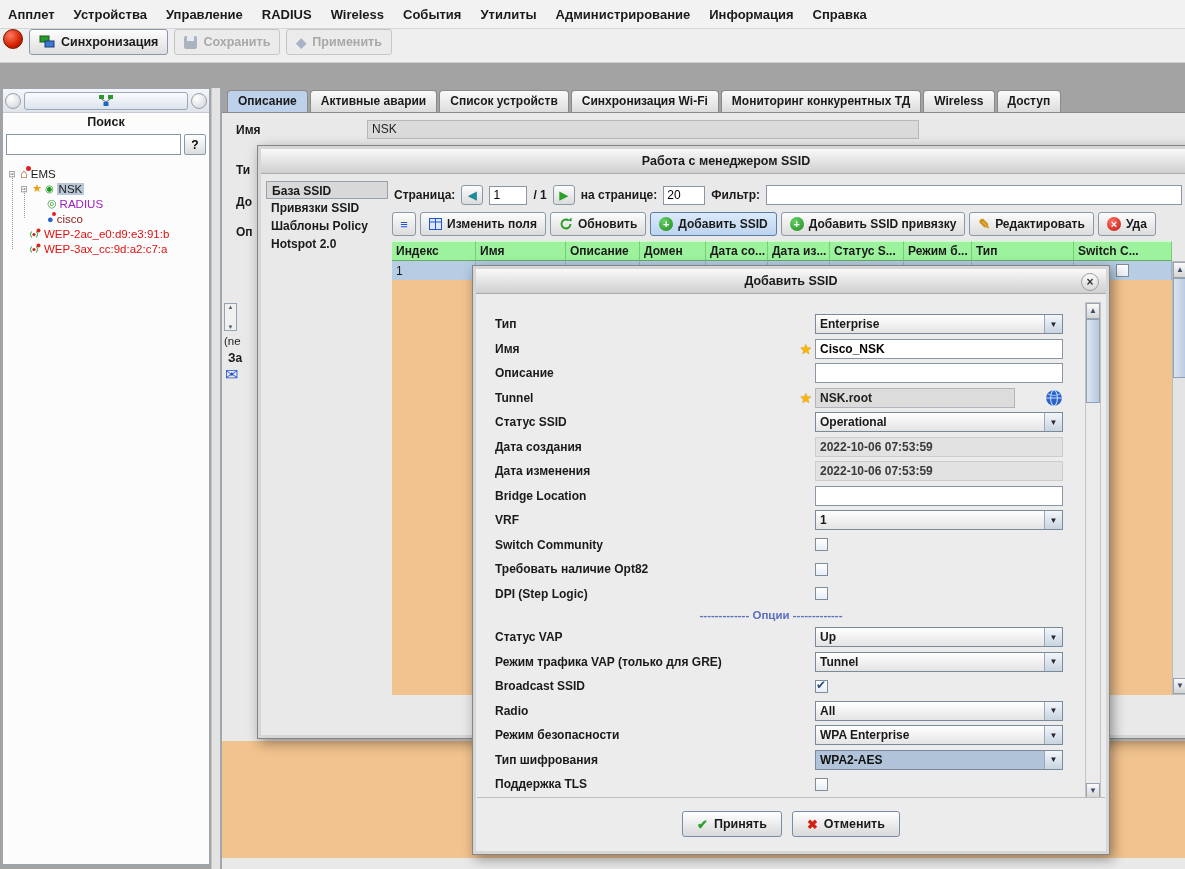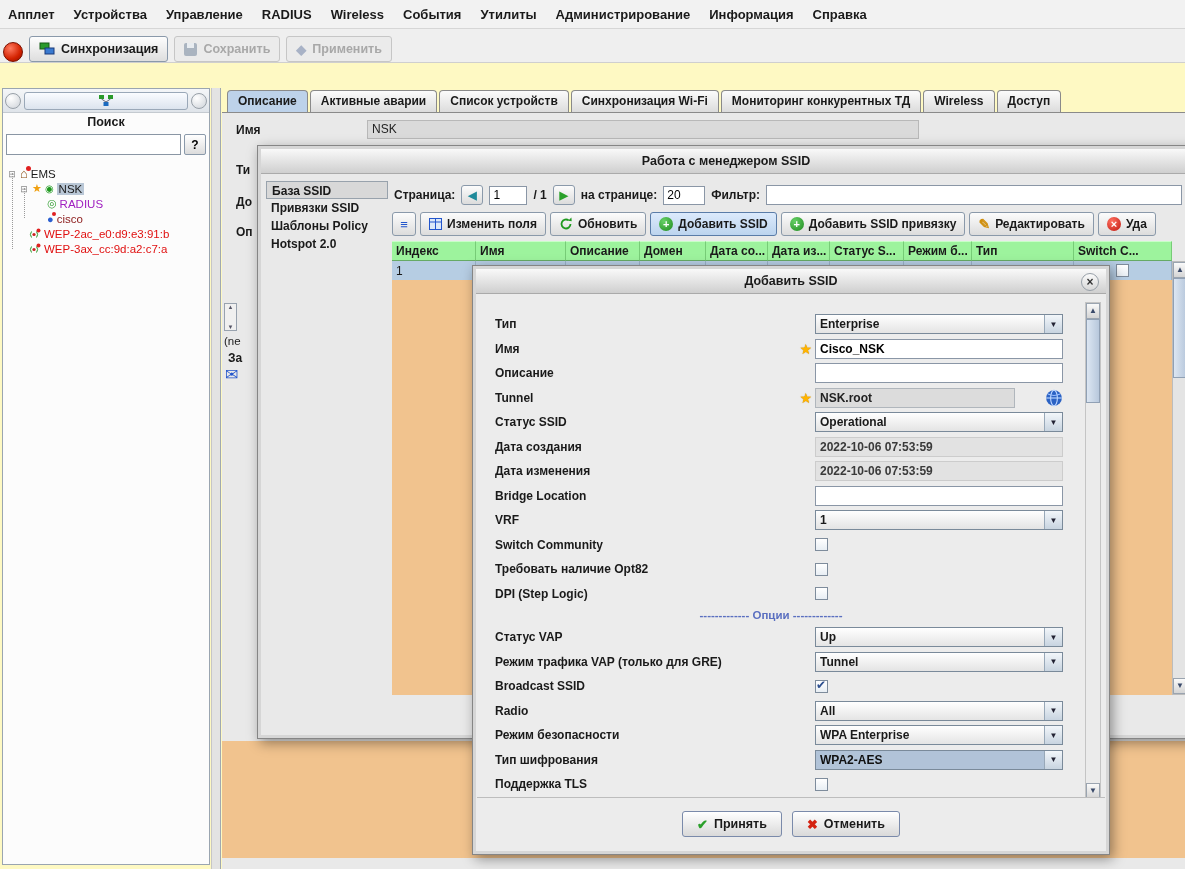--- a/index.html
+++ b/index.html
@@ -1,28 +1,28 @@
 <!DOCTYPE html>
 <html><head>
 <meta charset="utf-8">
 <style>
   html,body{margin:0;padding:0;background:#d8d8d8;}
   *{box-sizing:border-box;}
-  .root{position:relative;width:1185px;height:869px;background:#fef9c3;overflow:hidden;
+  .root{position:relative;width:1185px;height:869px;background:#a3a3a3;overflow:hidden;
         font-family:"Liberation Sans",sans-serif;color:#1a1a1a;}
 
   
   .menubar{position:absolute;left:0;top:0;width:100%;height:29px;background:#f2f2f2;
            border-bottom:1px solid #d6d6d6;display:flex;align-items:center;gap:19px;
            padding-left:8px;font-size:13px;font-weight:bold;}
   .menu-item{white-space:nowrap;cursor:default;}
 
   
   .toolbar{position:absolute;left:0;top:29px;width:100%;height:34px;background:#efefef;
-           border-bottom:1px solid #cfcfcf;display:flex;align-items:flex-end;gap:6px;padding-left:3px;}
+           border-bottom:1px solid #cfcfcf;display:flex;align-items:flex-start;gap:6px;padding-left:3px;}
   .stop-btn{width:20px;height:20px;border-radius:50%;border:1px solid #7a1000;
             background:radial-gradient(circle at 35% 30%,#ff7a60,#d32200 60%,#8a0e00);}
   .tb-btn{display:flex;align-items:center;gap:6px;height:26px;padding:0 9px;border:1px solid #8a99aa;
           border-radius:3px;background:linear-gradient(#fdfdfd,#dedede);font-size:12.5px;font-weight:bold;}
   .tb-btn.disabled{border-color:#c6c6c6;background:#ebebeb;color:#a8a8a8;}
   .floppy{width:13px;height:13px;background:#aab4c0;border-radius:2px;position:relative;}
   .floppy::after{content:"";position:absolute;left:3px;top:0;width:7px;height:5px;background:#e8ecf0;}
   .diamond{color:#a8b2c6;font-size:13px;line-height:13px;}
 
   

